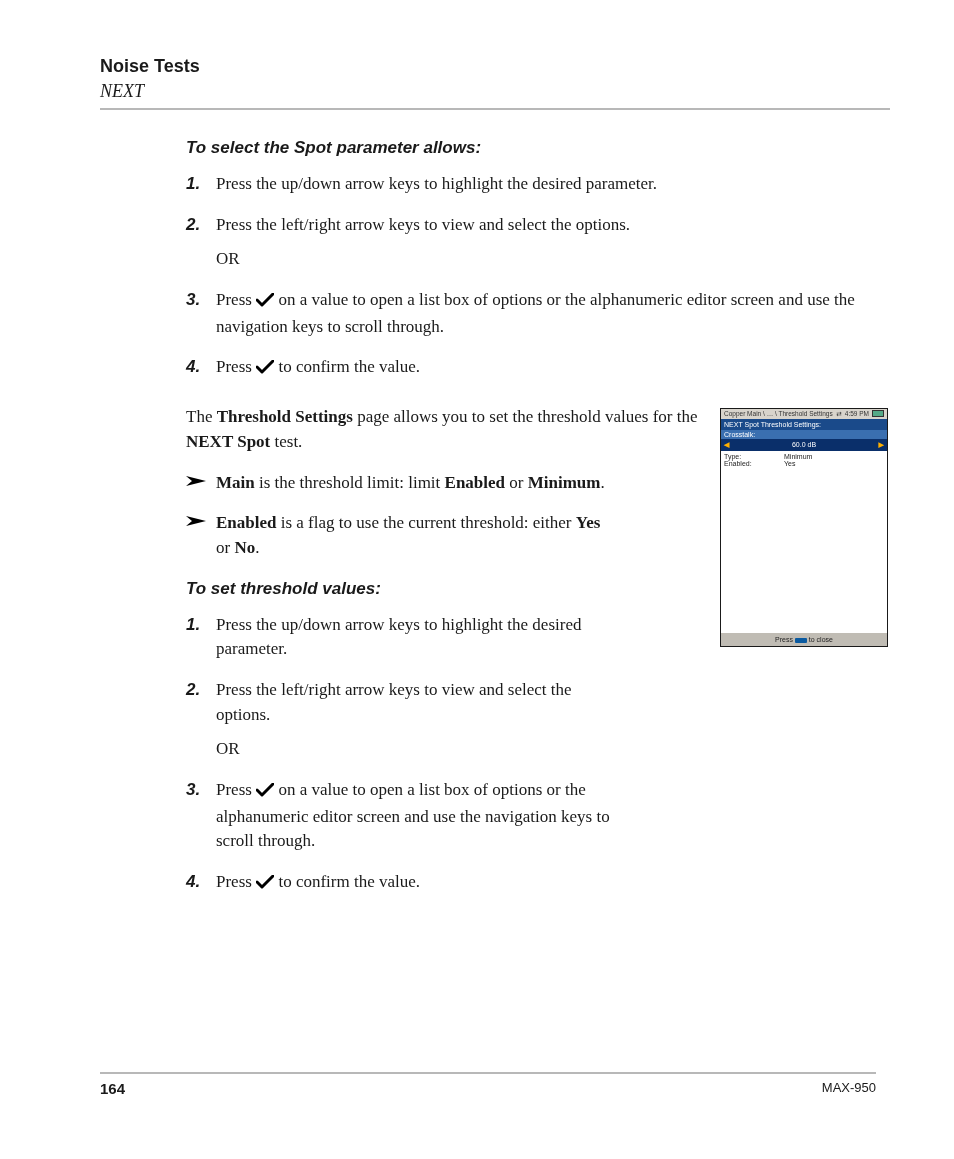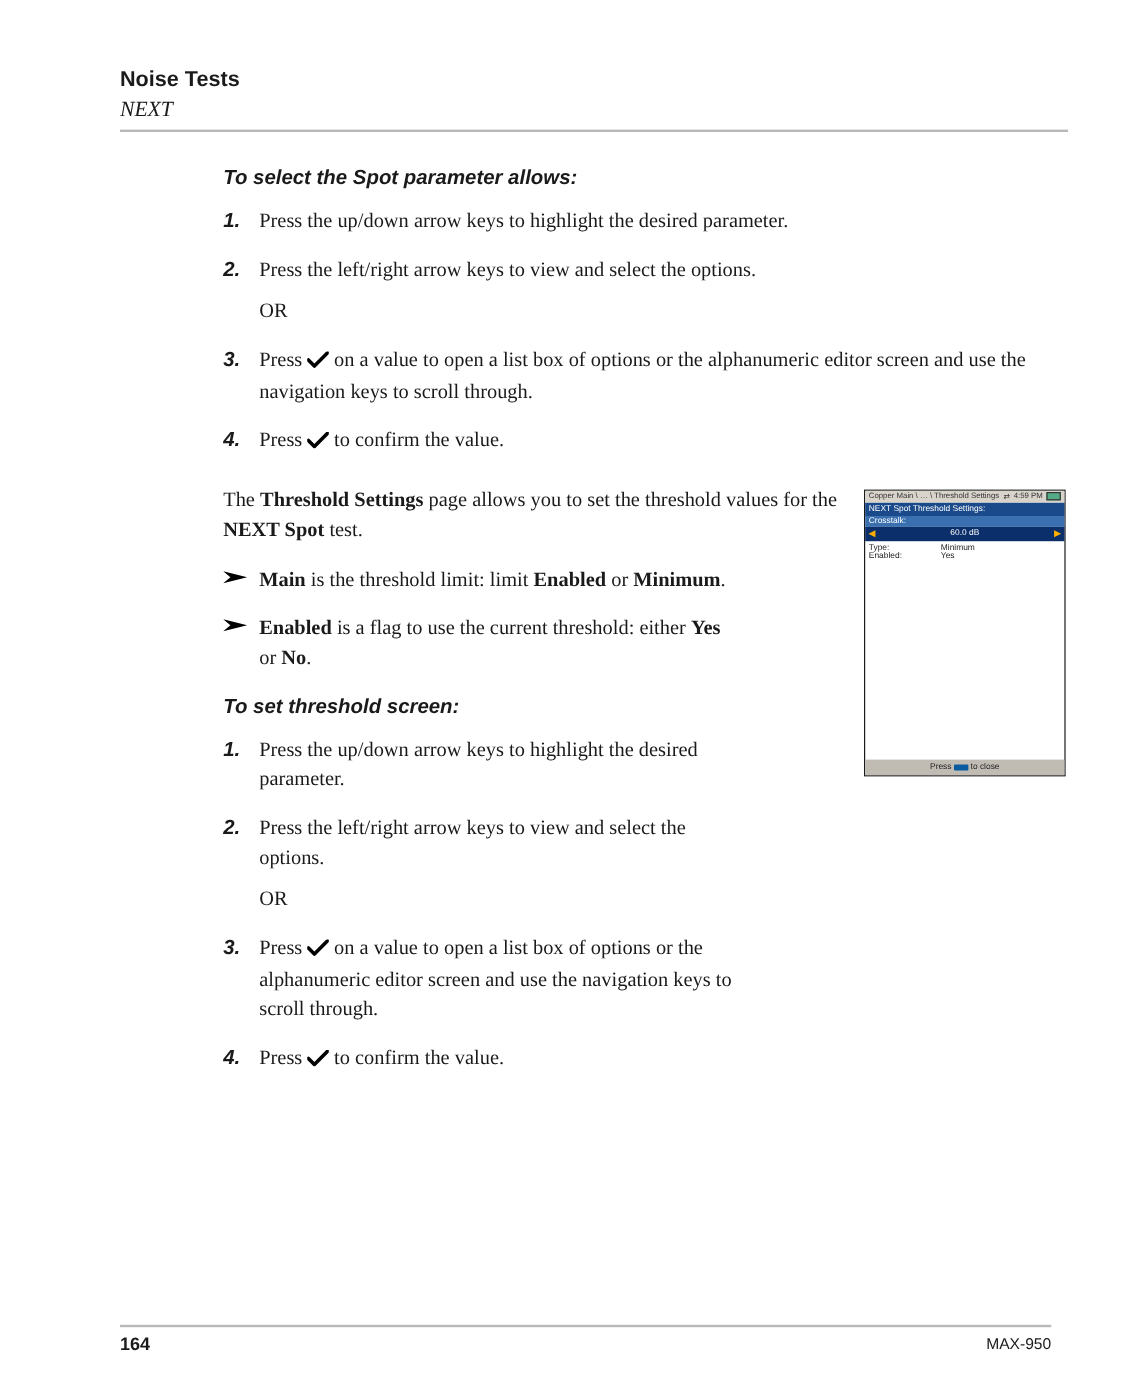--- a/index.html
+++ b/index.html
@@ -190,21 +190,21 @@
   .ss-key {
     display: inline-block;
     width: 12px;
     height: 5px;
     background: #0a5aa0;
     border-radius: 1px;
     vertical-align: middle;
   }
   .footer {
     position: absolute;
-    bottom: 30px;
+    bottom: 62px;
     left: 100px;
     right: 78px;
   }
   .footer .rule2 {
     border: none;
     border-top: 2px solid #b8b8b8;
     margin: 0 0 6px 0;
   }
   .footer .row {
     display: flex;
@@ -318,21 +318,21 @@
       <li>
         <span class="arrow"><svg viewBox="0 0 20 14">
               <path d="M0 2 L20 7 L0 12 L6 7 Z" fill="#000"></path>
             </svg></span>
         <span class="txt">
           <b>Enabled</b><span> is a flag to use the current threshold: either </span><b>Yes</b><span> or </span><b>No</b><span>.</span>
         </span>
       </li>
     </ul>
 
-    <div class="subhead">To set threshold screen:</div>
+    <div class="subhead">To set threshold values:</div>
 
     <ol class="steps col-narrow">
       <li>
         <span class="num">1.</span>
         <span class="txt">Press the up/down arrow keys to highlight the desired parameter.</span>
       </li>
       <li>
         <span class="num">2.</span>
         <span class="txt">
           <span>Press the left/right arrow keys to view and select the options.</span>

